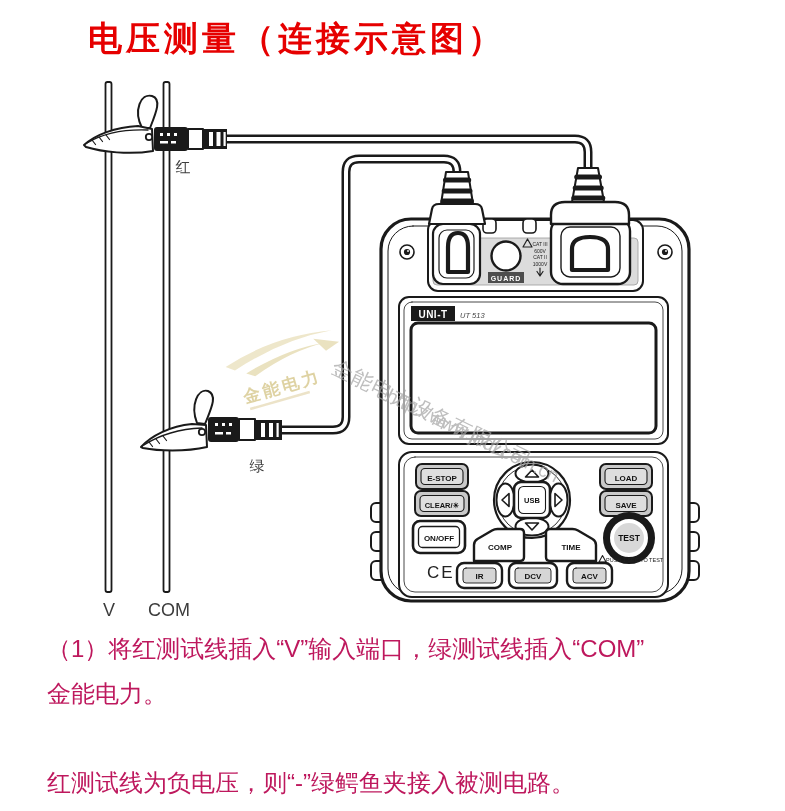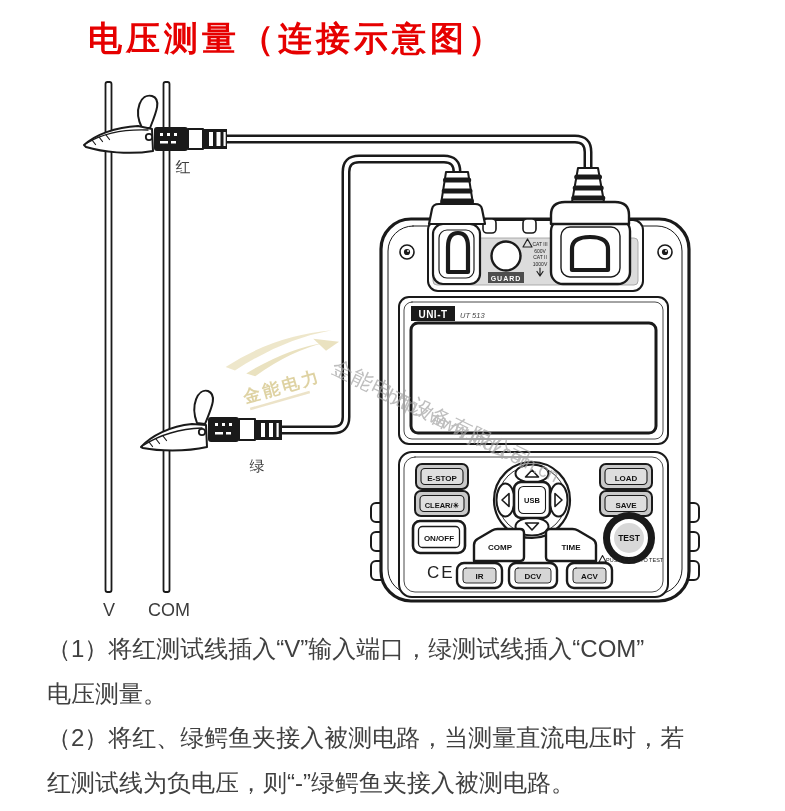--- a/index.html
+++ b/index.html
@@ -2,21 +2,21 @@
 <html><head>
 <meta charset="utf-8">
 <style>
   html,body{margin:0;padding:0;background:#fff;}
   .page{position:relative;width:785px;height:811px;background:#fff;overflow:hidden;
         font-family:"Liberation Sans",sans-serif;color:#111;}
   .title{position:absolute;left:88px;top:16px;margin:0;font-size:34px;font-weight:bold;
          color:#e60000;letter-spacing:4px;white-space:nowrap;}
   .diagram{position:absolute;left:0;top:60px;width:785px;height:570px;}
   .instructions{position:absolute;left:0;top:627px;width:676px;padding:0 36px 0 47px;
-                box-sizing:border-box;font-size:24px;line-height:44.5px;color:#404040;
+                box-sizing:border-box;font-size:24px;line-height:44.5px;color:#be185d;
                 font-weight:500;}
   .instructions p{margin:0;}
   .iline{white-space:nowrap;}
   svg text{font-family:"Liberation Sans",sans-serif;}
 </style>
 </head>
 <body>
 
 <div class="page">
 
@@ -272,21 +272,21 @@
     </g>
     <g fill="#a3a3a3" opacity="0.7">
       <text x="330" y="372" font-size="21" transform="rotate(26 330 372)" letter-spacing="1">金能电力设备有限公司</text>
       <text x="385" y="400" font-size="19" transform="rotate(26 385 400)">http://www.jndl.com.cn</text>
     </g>
   </svg>
 
   <div class="instructions">
     <p>
       <span class="iline">（1）将红测试线插入“V”输入端口，绿测试线插入“COM”</span><br>
-      <span class="iline">电压测量。</span>
+      <span class="iline">金能电力。</span>
     </p>
     <p>
-      <span class="iline">（2）将红、绿鳄鱼夹接入被测电路，当测量直流电压时，若</span><br>
+      <br>
       <span class="iline">红测试线为负电压，则“-”绿鳄鱼夹接入被测电路。</span>
     </p>
   </div>
 
 </div>
 
 </body></html>

